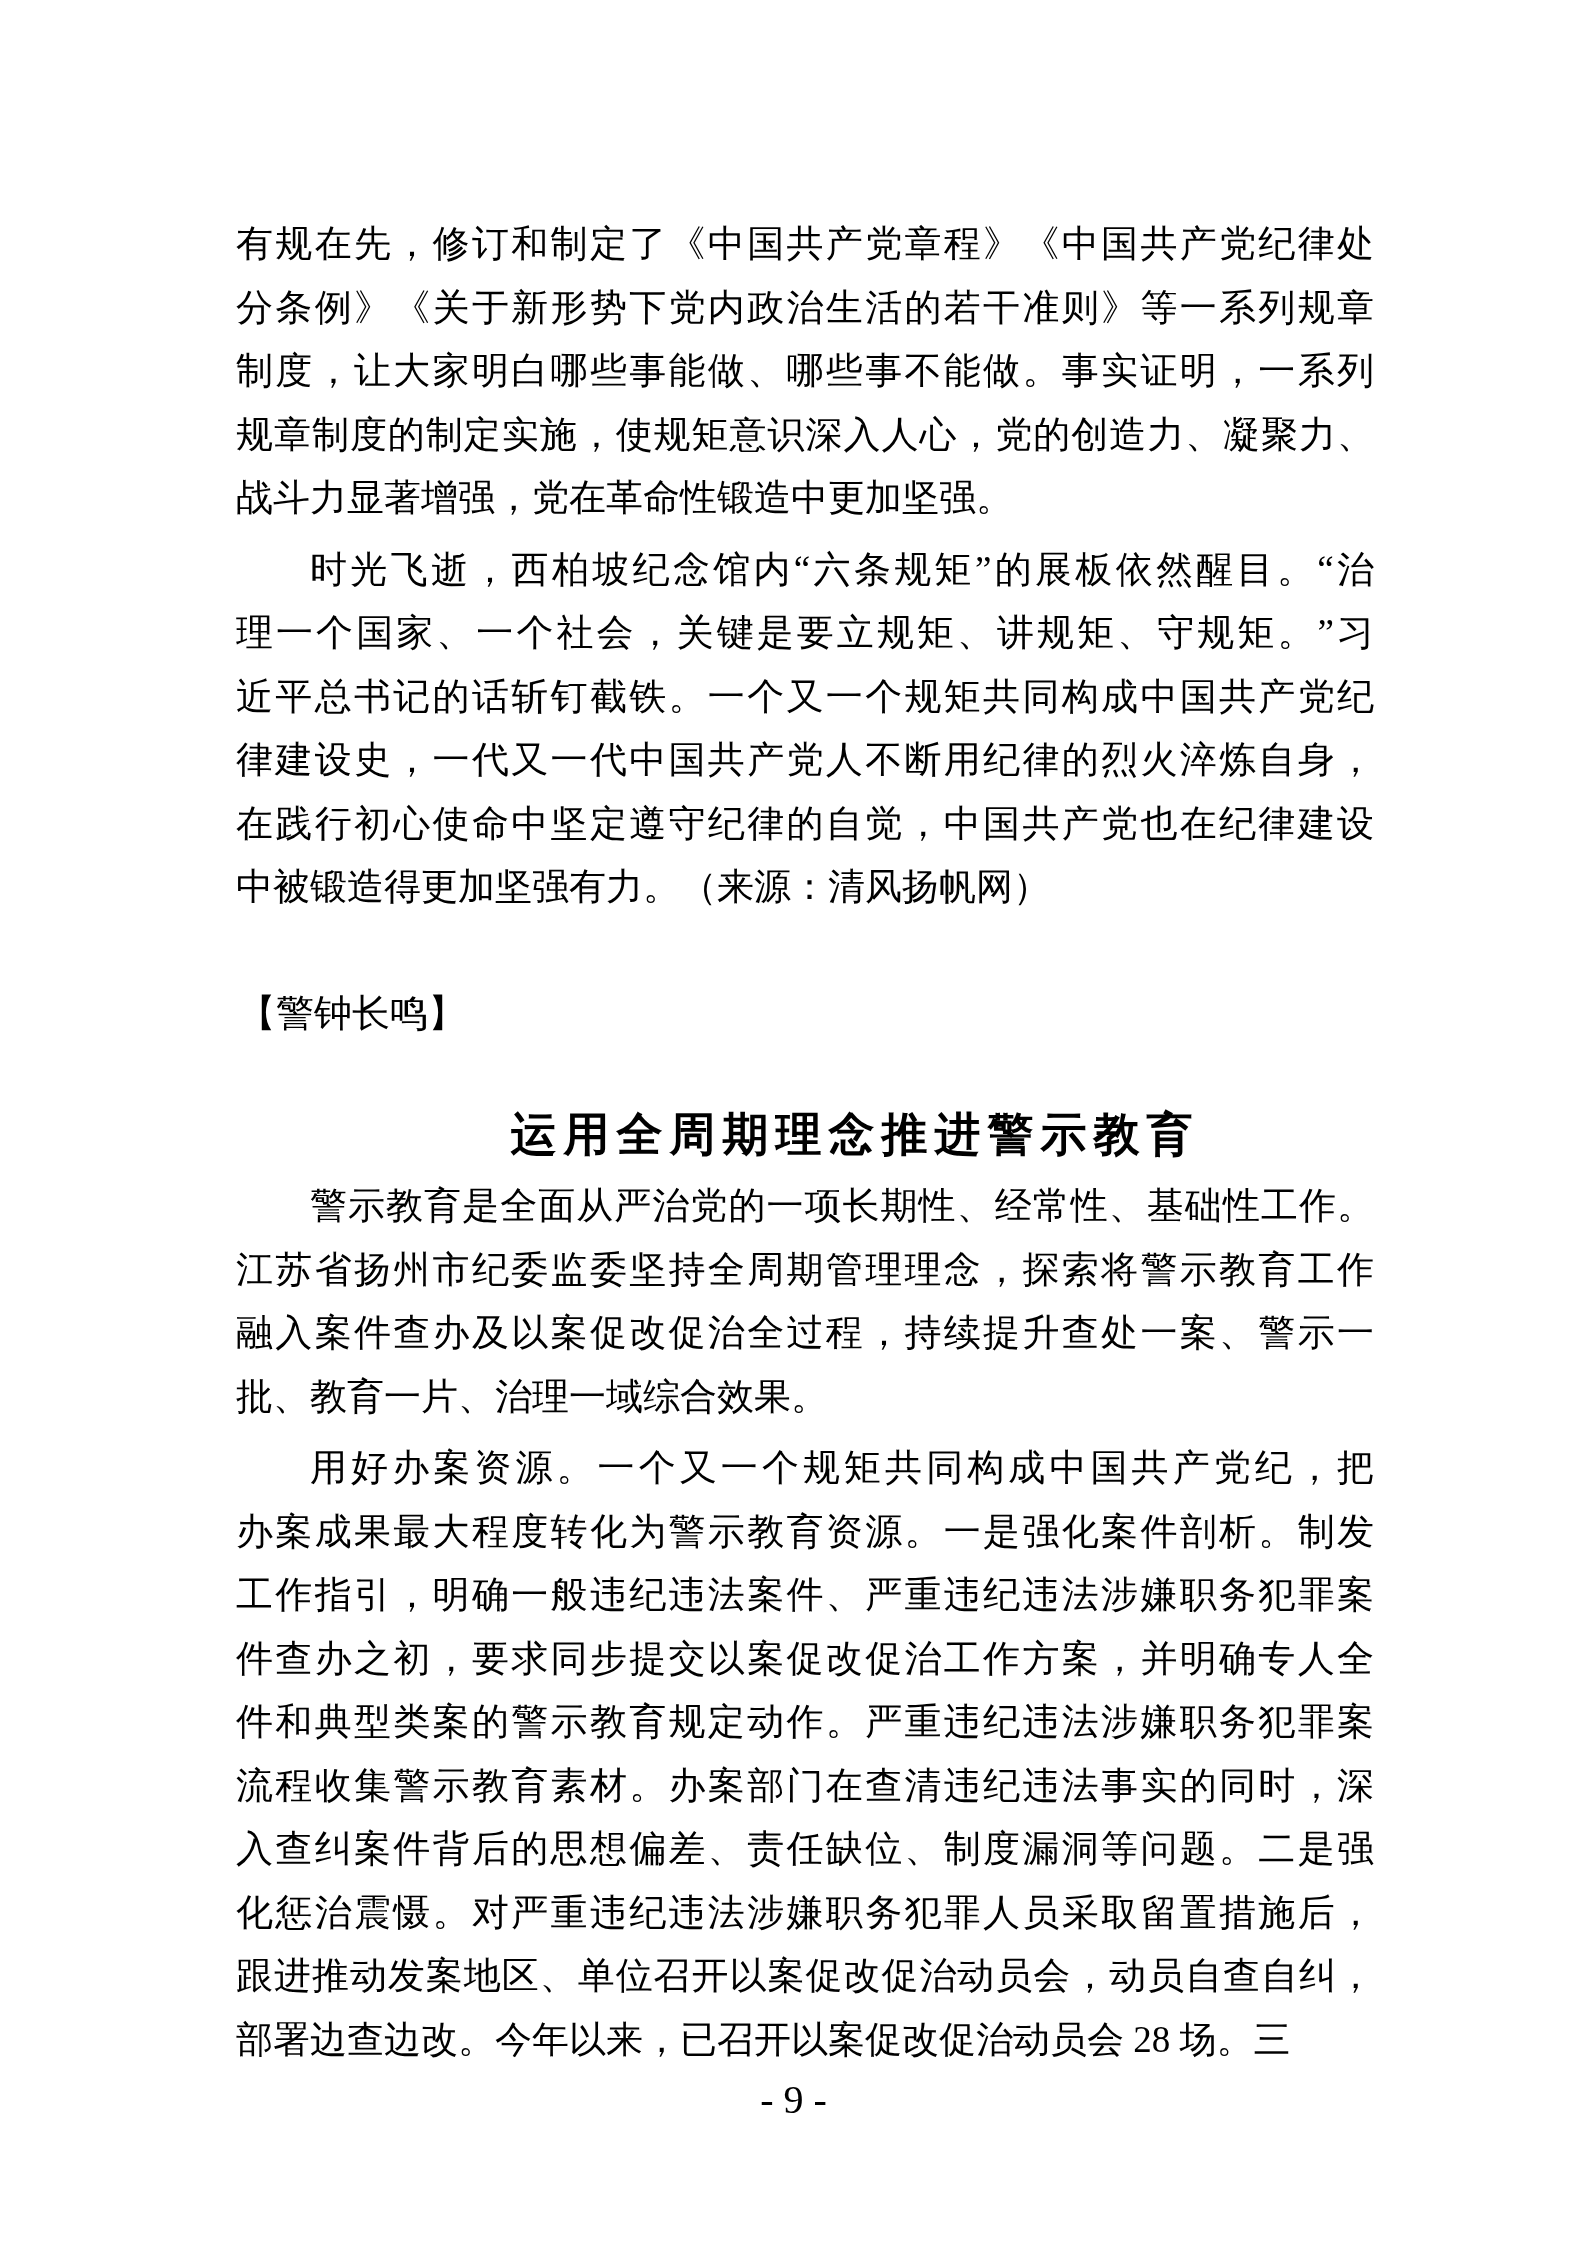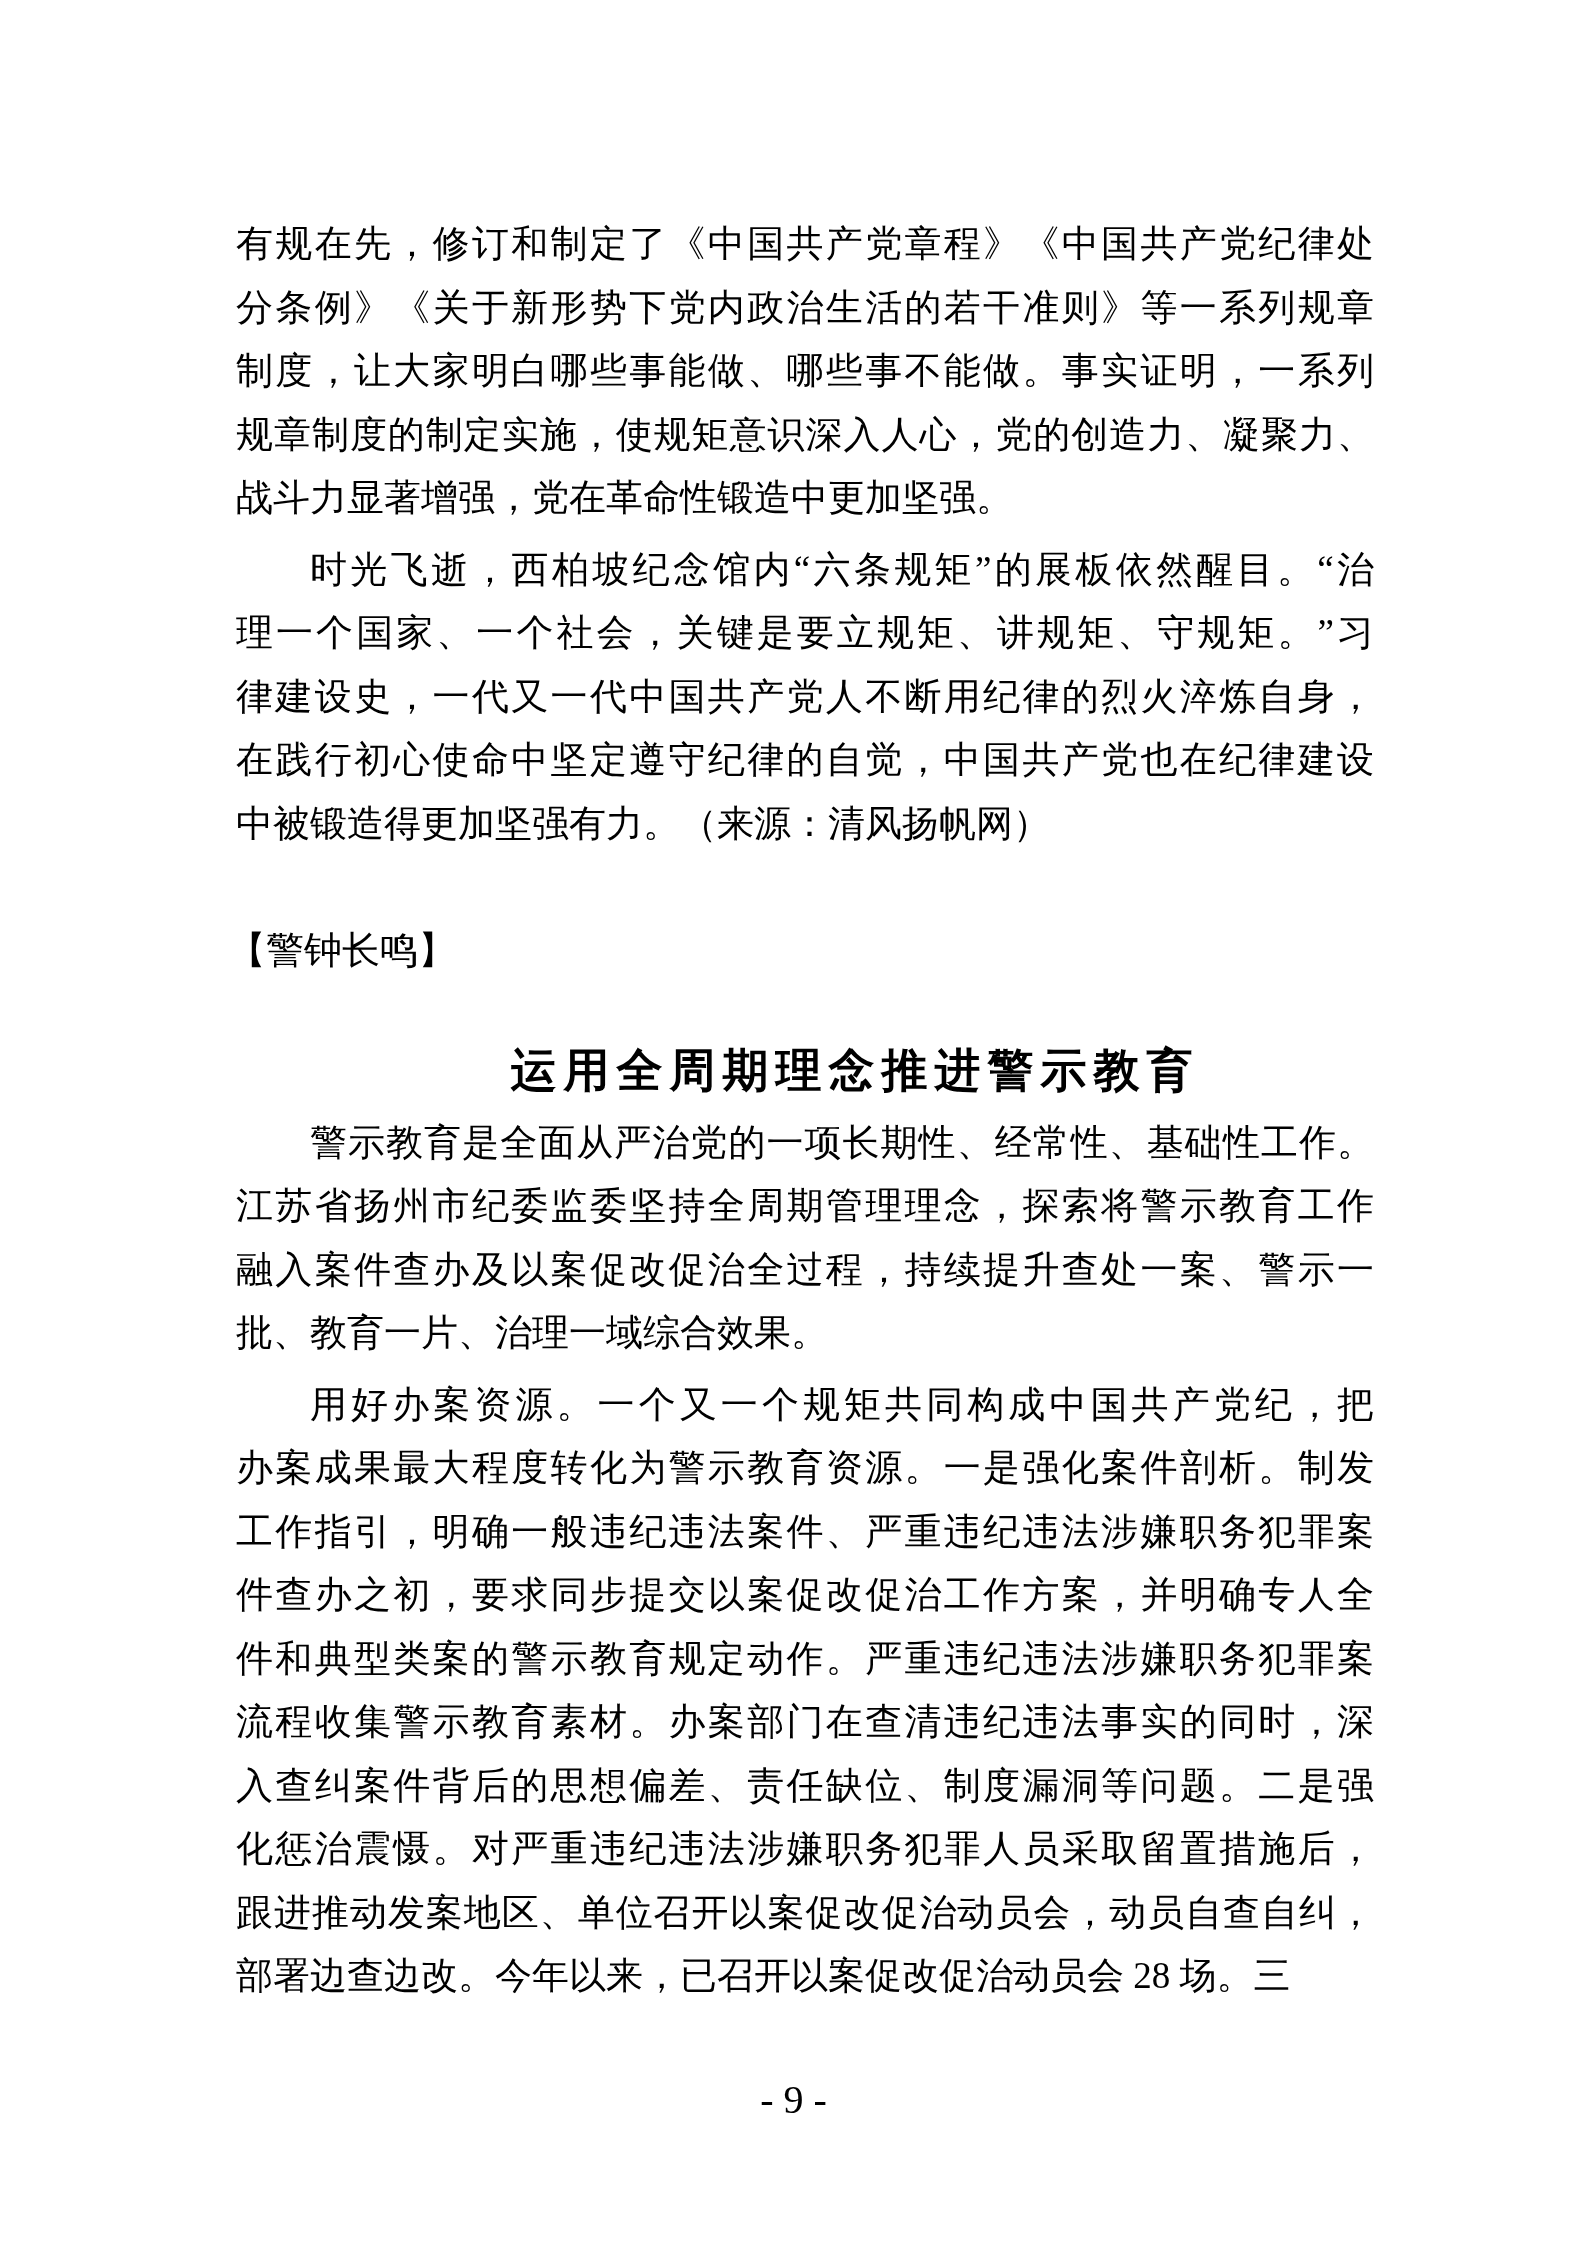--- a/index.html
+++ b/index.html
@@ -38,20 +38,21 @@
   .line.indent {
     text-indent: 74px;
   }
   .line.last {
     text-align-last: left;
   }
   .section-header {
     font-size: 38px;
     line-height: 63.5px;
     margin-top: 63.5px;
+    margin-left: 10px;
   }
   .article-title {
     font-size: 46px;
     font-weight: bold;
     line-height: 63.5px;
     margin-top: 57px;
     text-align: center;
     letter-spacing: 7px;
     padding-left: 100px;
   }
@@ -73,20 +74,21 @@
       <div class="para">
         <div class="line">有规在先，修订和制定了《中国共产党章程》《中国共产党纪律处</div>
         <div class="line">分条例》《关于新形势下党内政治生活的若干准则》等一系列规章</div>
         <div class="line">制度，让大家明白哪些事能做、哪些事不能做。事实证明，一系列</div>
         <div class="line">规章制度的制定实施，使规矩意识深入人心，党的创造力、凝聚力、</div>
         <div class="line last">战斗力显著增强，党在革命性锻造中更加坚强。</div>
       </div>
       <div class="para">
         <div class="line indent">时光飞逝，西柏坡纪念馆内“六条规矩”的展板依然醒目。“治</div>
         <div class="line">理一个国家、一个社会，关键是要立规矩、讲规矩、守规矩。”习</div>
+        <div class="line">近平总书记的话斩钉截铁。一个又一个规矩共同构成中国共产党纪</div>
         <div class="line">律建设史，一代又一代中国共产党人不断用纪律的烈火淬炼自身，</div>
         <div class="line">在践行初心使命中坚定遵守纪律的自觉，中国共产党也在纪律建设</div>
         <div class="line last">中被锻造得更加坚强有力。（来源：清风扬帆网）</div>
       </div>
       <div class="section-header">【警钟长鸣】</div>
       <div class="article-title">运用全周期理念推进警示教育</div>
       <div class="para">
         <div class="line indent">警示教育是全面从严治党的一项长期性、经常性、基础性工作。</div>
         <div class="line">江苏省扬州市纪委监委坚持全周期管理理念，探索将警示教育工作</div>
         <div class="line">融入案件查办及以案促改促治全过程，持续提升查处一案、警示一</div>

